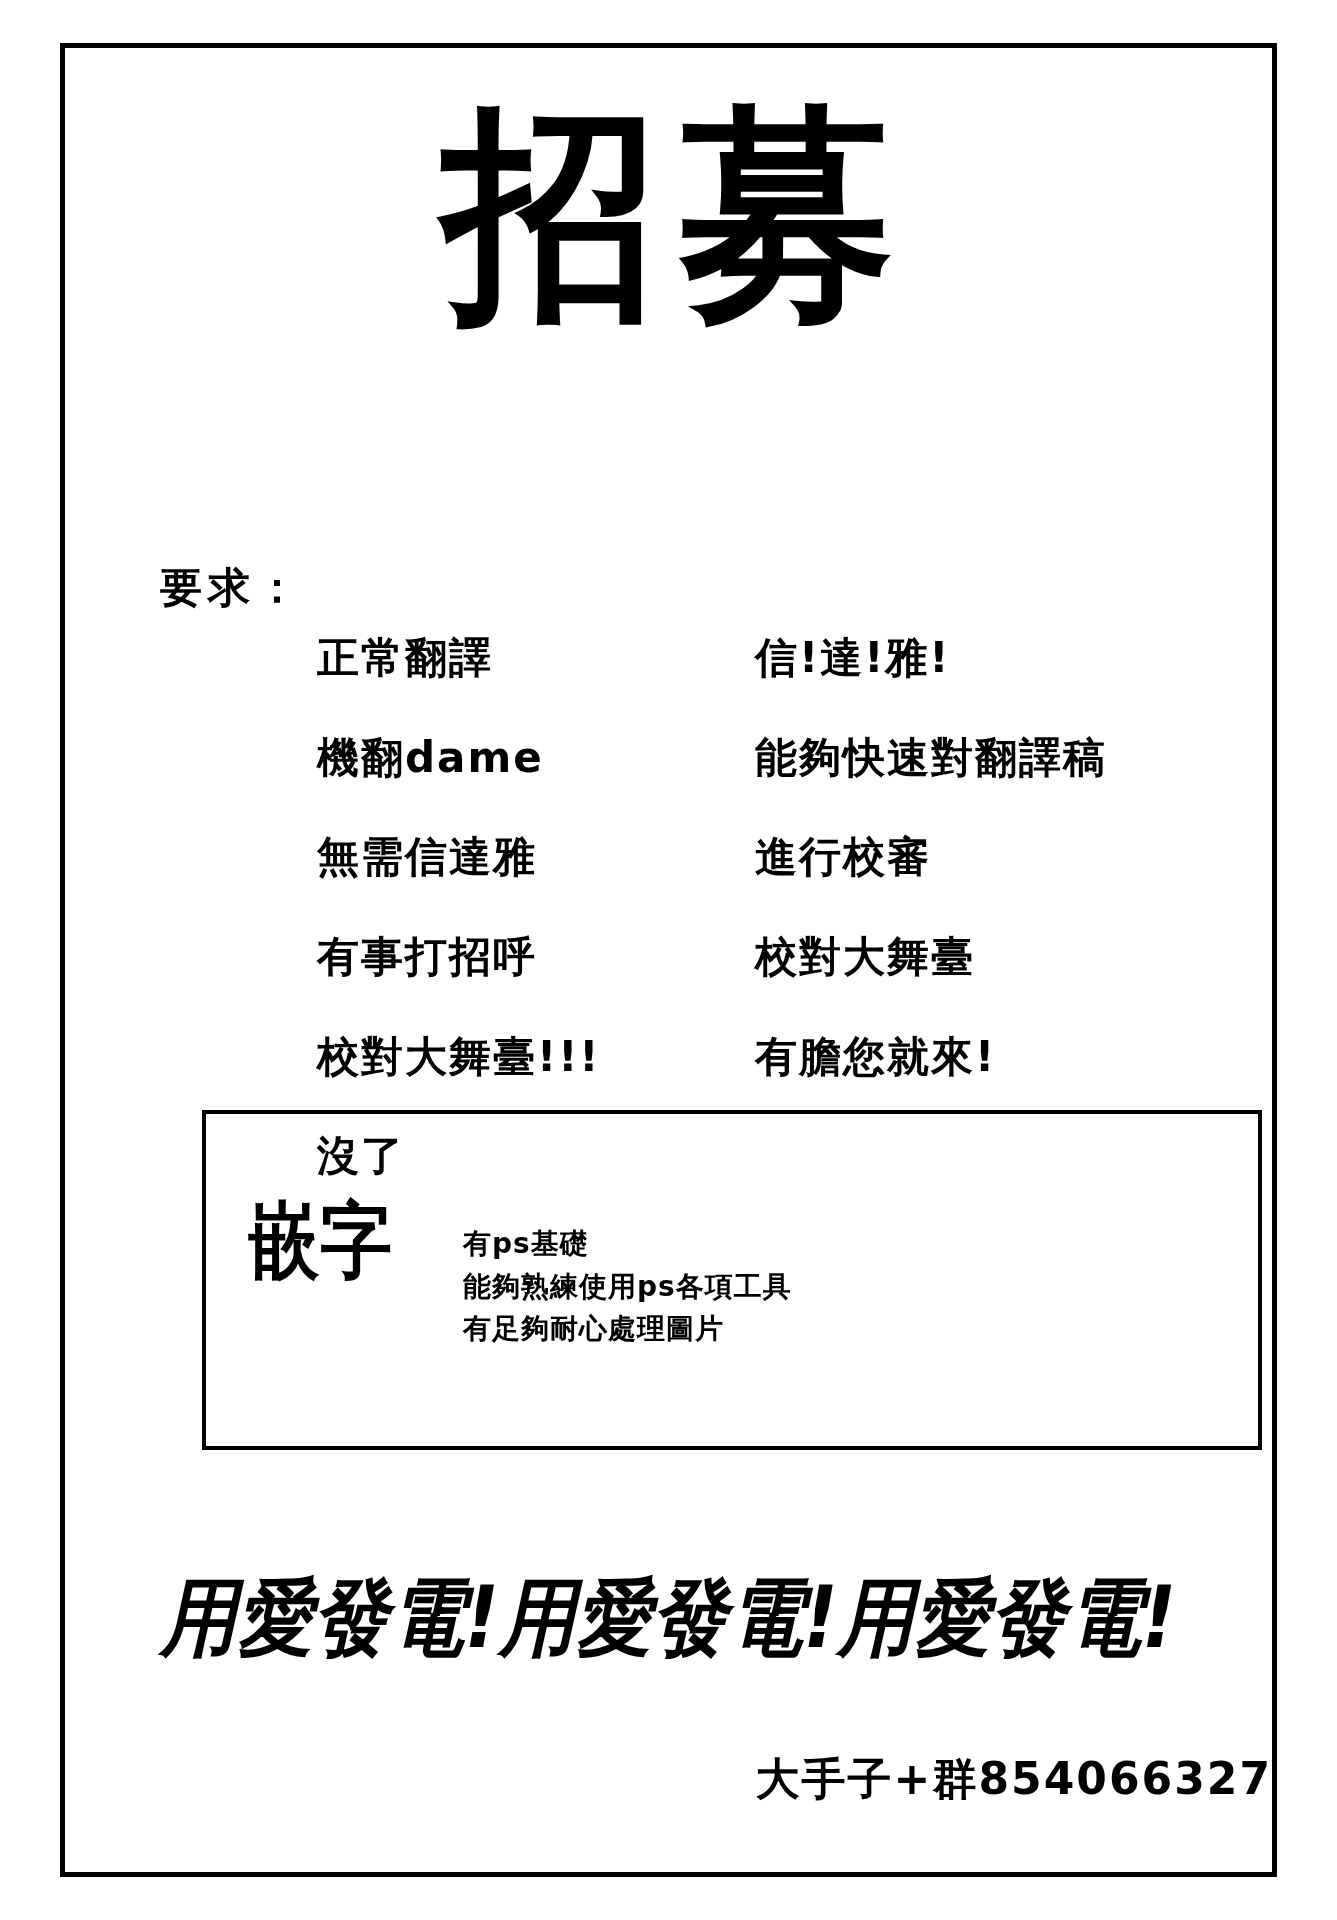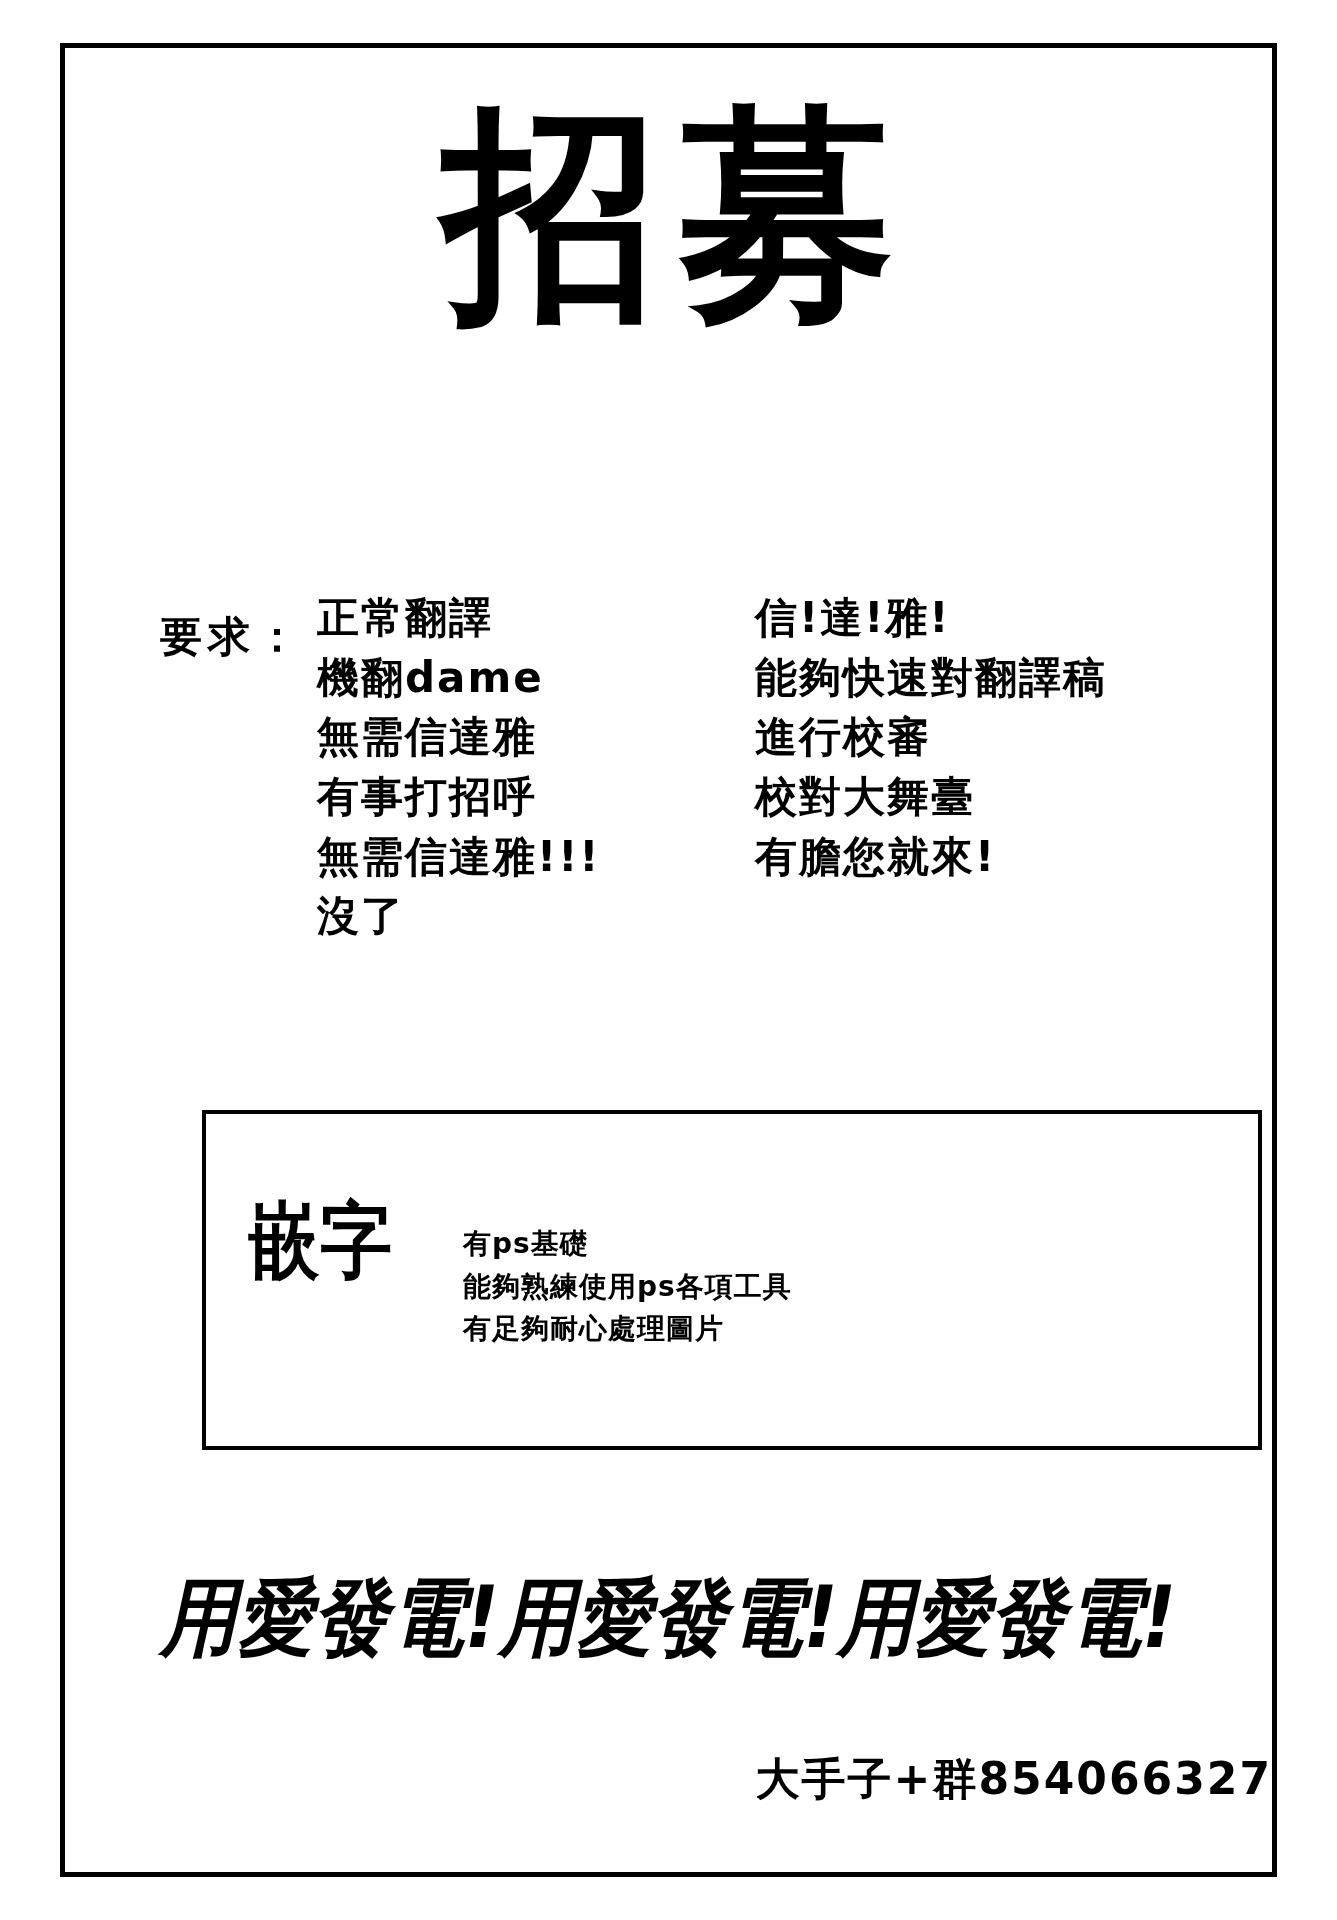--- a/index.html
+++ b/index.html
@@ -73,21 +73,21 @@
     font-size: 66px;
     font-weight: 900;
     letter-spacing: 10px;
     line-height: 1;
     transform: scaleY(1.1);
   }
 
   .req-label {
     position: absolute;
     left: 95px;
-    top: 568px;
+    top: 519px;
     font-size: 42px;
     font-weight: 700;
     letter-spacing: 6px;
     line-height: 1;
   }
 
   .list {
     position: absolute;
     font-size: 42px;
     font-weight: 700;
@@ -99,20 +99,21 @@
     top: 540px;
     width: 420px;
   }
   .list.col-b {
     left: 690px;
     top: 540px;
     width: 480px;
   }
   .list div {
     white-space: nowrap;
+    margin-top: 40px;
   }
 
   
   .ts-box {
     position: absolute;
     left: 137px;
     top: 1062px;
     width: 1060px;
     height: 340px;
     border: 4px solid #000000;
@@ -173,21 +174,21 @@
     <div class="title">招募</div>
 
 
     <div class="req-label">要求：</div>
 
     <div class="list col-a">
       <div>正常翻譯</div>
       <div>機翻dame</div>
       <div>無需信達雅</div>
       <div>有事打招呼</div>
-      <div>無需信達雅!!!</div>
+      <div>校對大舞臺!!!</div>
       <div>沒了</div>
     </div>
 
     <div class="list col-b">
       <div>信!達!雅!</div>
       <div>能夠快速對翻譯稿</div>
       <div>進行校審</div>
       <div>校對大舞臺</div>
       <div>有膽您就來!</div>
     </div>

